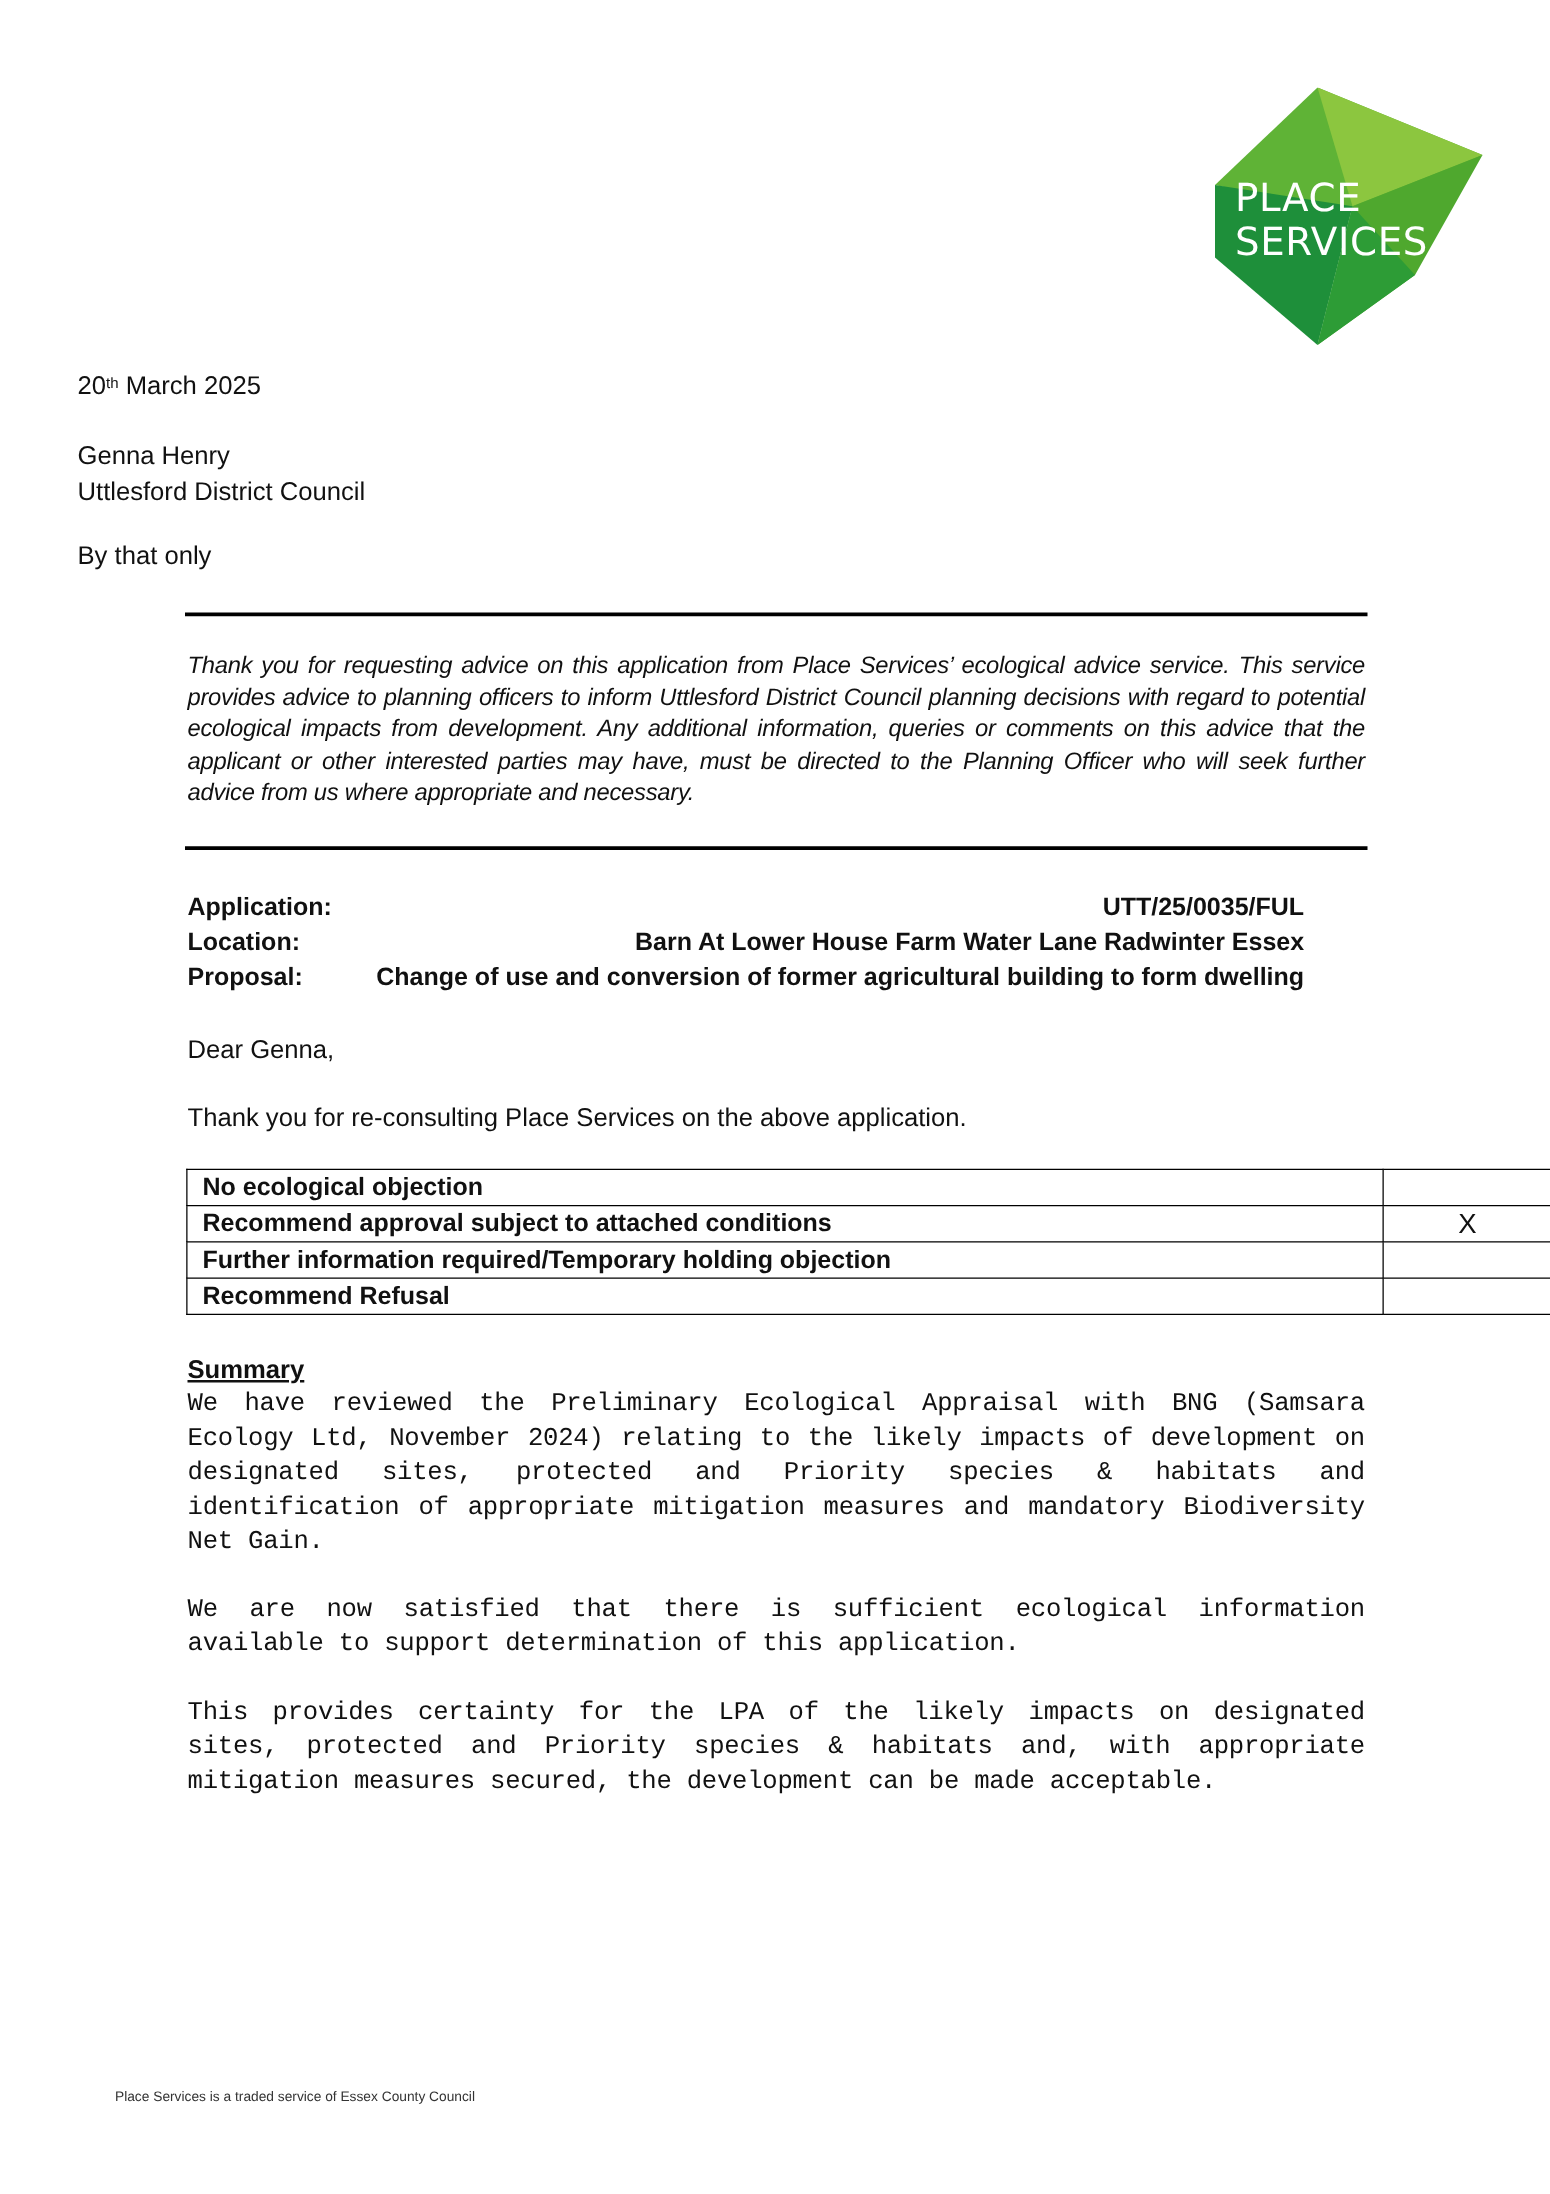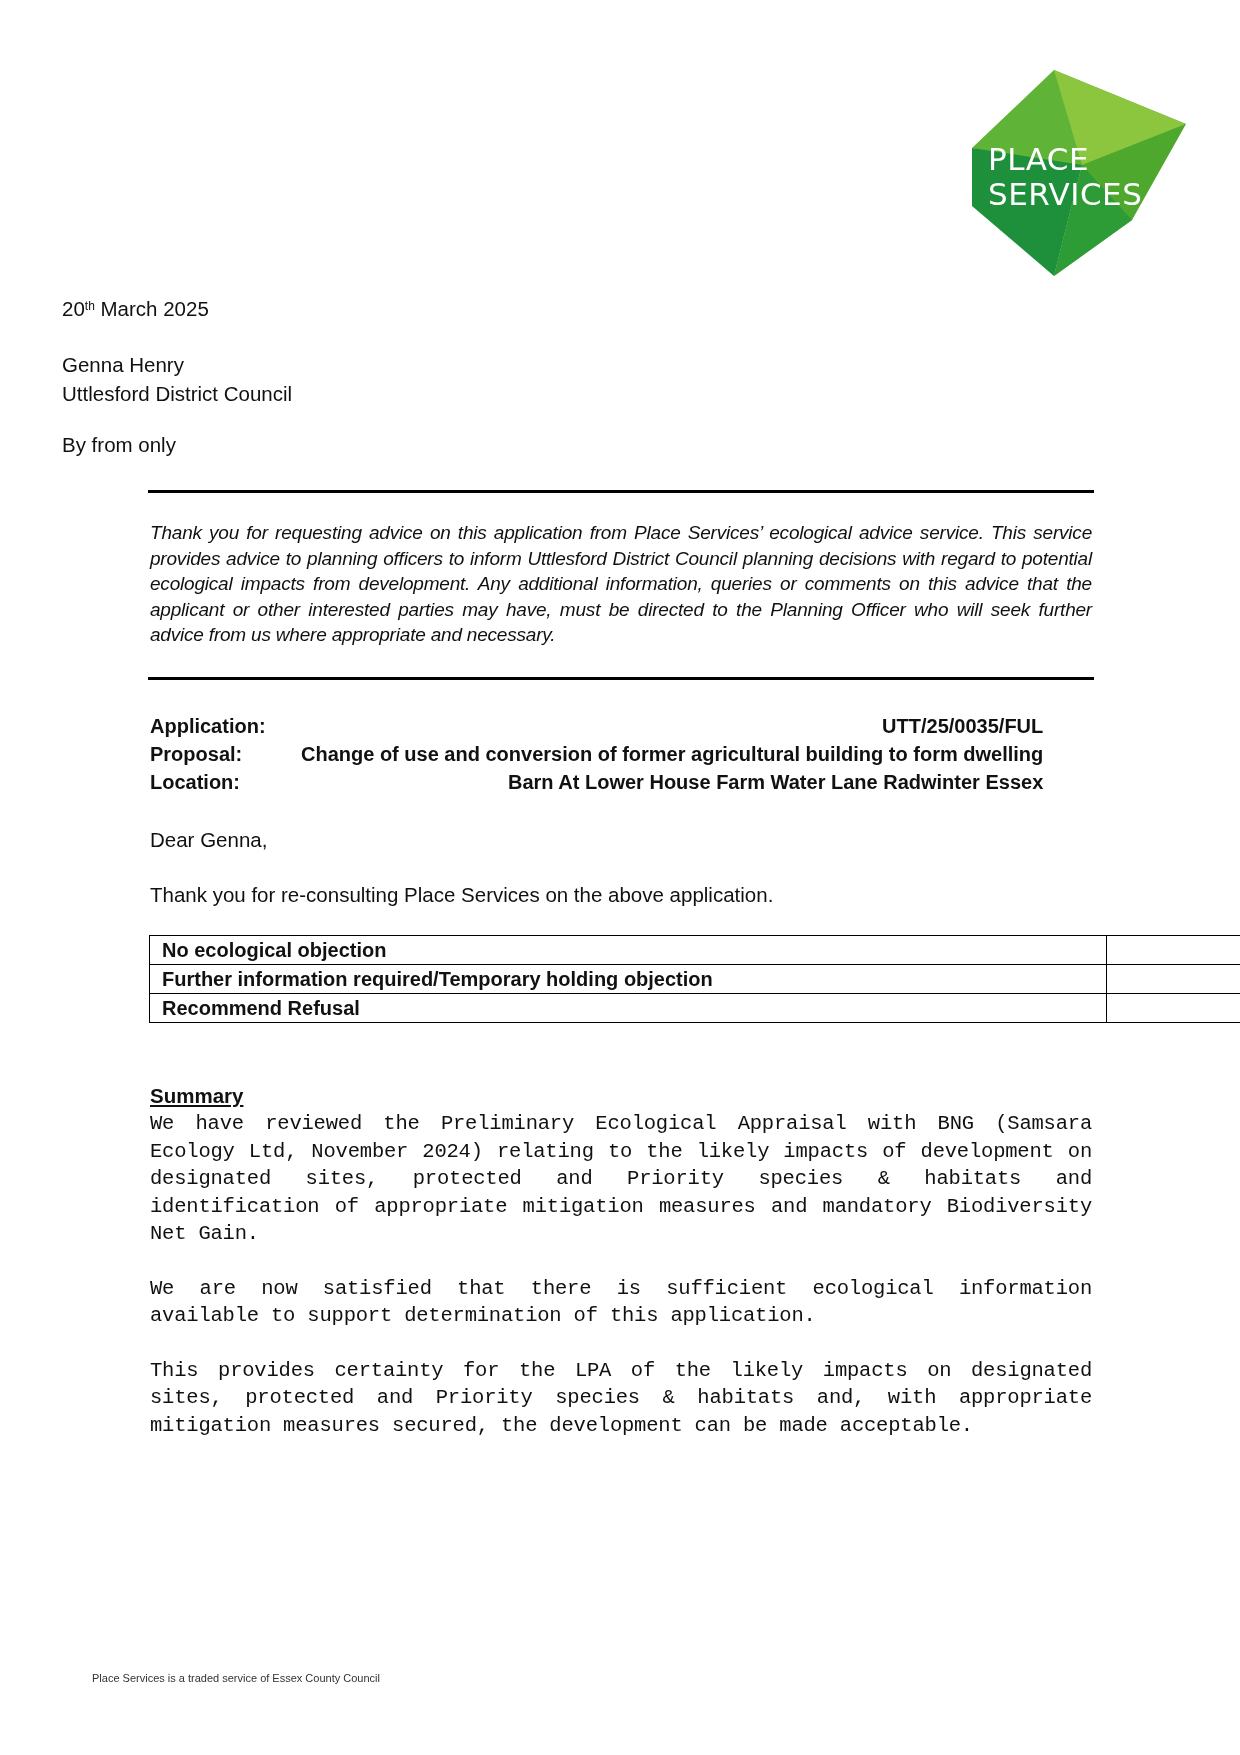--- a/index.html
+++ b/index.html
@@ -60,51 +60,55 @@
 
 <div class="abs date t20">
   <span>20</span><sup>th</sup><span> March 2025</span>
 </div>
 
 <div class="abs addr t20">
   <div>Genna Henry</div>
   <div>Uttlesford District Council</div>
 </div>
 
-<div class="abs byemail t20">By from only</div>
+<div class="abs byemail t20">By that only</div>
 
 <div class="abs rule" style="top:490px;"></div>
 
 <div class="abs intro">Thank you for requesting advice on this application from Place Services’ ecological advice service. This service provides advice to planning officers to inform Uttlesford District Council planning decisions with regard to potential ecological impacts from development. Any additional information, queries or comments on this advice that the applicant or other interested parties may have, must be directed to the Planning Officer who will seek further advice from us where appropriate and necessary.</div>
 
 <div class="abs rule" style="top:677px;"></div>
 
 <div class="abs meta">
   <div class="meta-row">
     <div class="meta-label">Application:</div>
     <div>UTT/25/0035/FUL</div>
   </div>
   <div class="meta-row">
+    <div class="meta-label">Location:</div>
+    <div>Barn At Lower House Farm Water Lane Radwinter Essex</div>
+  </div>
+  <div class="meta-row">
     <div class="meta-label">Proposal:</div>
     <div>Change of use and conversion of former agricultural building to form dwelling</div>
-  </div>
-  <div class="meta-row">
-    <div class="meta-label">Location:</div>
-    <div>Barn At Lower House Farm Water Lane Radwinter Essex</div>
   </div>
 </div>
 
 <div class="abs greet t20">Dear Genna,</div>
 <div class="abs thanks t20">Thank you for re-consulting Place Services on the above application.</div>
 
 <table class="rec">
   <tbody>
       <tr>
     <td>No ecological objection</td>
     <td class="mark"></td>
+  </tr>
+  <tr>
+    <td>Recommend approval subject to attached conditions</td>
+    <td class="mark">X</td>
   </tr>
   <tr>
     <td>Further information required/Temporary holding objection</td>
     <td class="mark"></td>
   </tr>
   <tr>
     <td>Recommend Refusal</td>
     <td class="mark"></td>
   </tr>
 </tbody>

